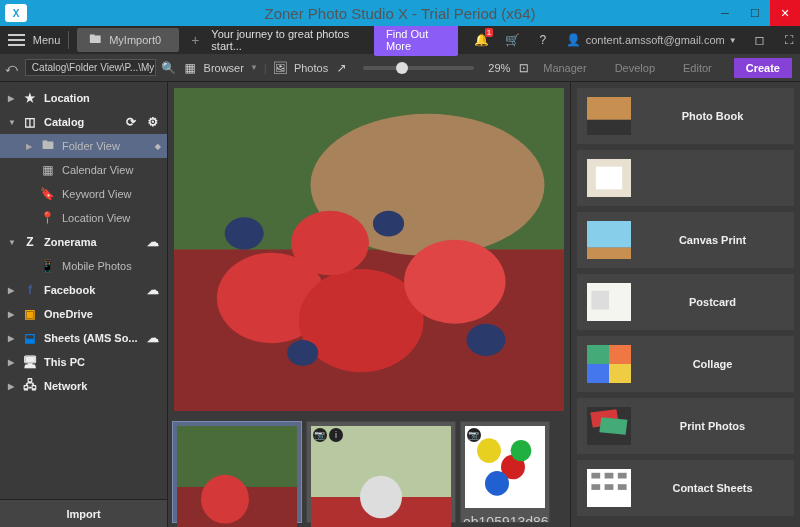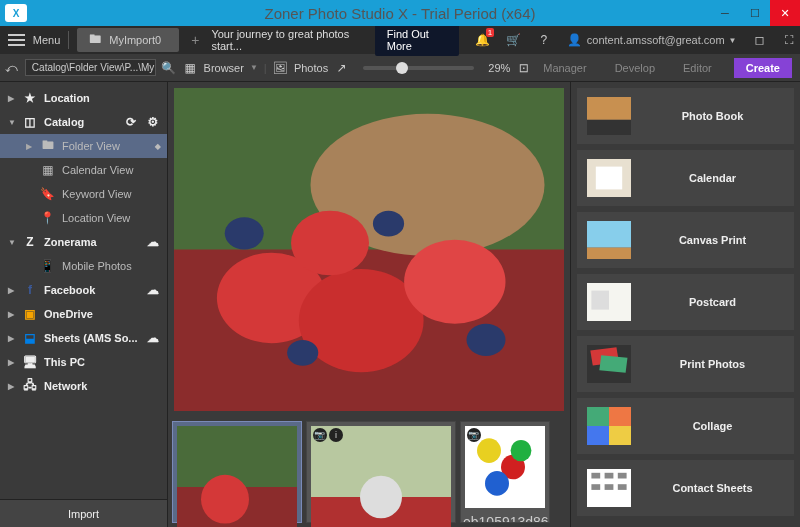--- a/index.html
+++ b/index.html
@@ -10,39 +10,39 @@
 .winctrl{margin-left:auto;display:flex;z-index:1}
 .winbtn{width:30px;height:26px;display:flex;align-items:center;justify-content:center;color:#333;font-size:11px}
 .winbtn.close{background:#e81123;color:#fff}
 .menubar{height:28px;background:#2a2a2a;display:flex;align-items:center;padding:0 4px;gap:4px}
 .hamburger{width:18px;display:flex;flex-direction:column;gap:3px;margin:0 4px}
 .hamburger span{height:2px;background:#ccc}
 .tab{background:#444;padding:4px 18px 4px 10px;border-radius:2px;display:flex;align-items:center;gap:6px}
 .tab.active{background:#555}
 .addtab{color:#888;padding:0 8px;font-size:14px}
 .promo{margin-left:auto;display:flex;align-items:center;gap:16px}
-.promo-btn{background:#0f172a;color:#fff;padding:4px 12px;border-radius:2px}
+.promo-btn{background:#8b5cf6;color:#fff;padding:4px 12px;border-radius:2px}
 .ico{width:16px;height:16px;display:inline-flex;align-items:center;justify-content:center;font-size:12px}
 .user{display:flex;align-items:center;gap:4px;color:#bbb}
 .toolbar{height:28px;background:#3a3a3a;border-bottom:1px solid #222;display:flex;align-items:center;padding:0 4px;gap:6px}
 .path{background:#2e2e2e;border:1px solid #555;padding:2px 6px;width:140px;overflow:hidden;white-space:nowrap;font-size:10px}
 .slider{width:120px;height:4px;background:#555;border-radius:2px;position:relative;margin:0 8px}
 .slider .knob{position:absolute;left:30%;top:-4px;width:12px;height:12px;background:#ddd;border-radius:50%}
 .modebtns{margin-left:auto;display:flex;gap:16px;padding-right:4px}
 .modebtn{color:#888;padding:4px 6px}
 .modebtn.create{background:#8642d6;color:#fff;padding:4px 12px;font-weight:bold}
 .body{display:flex;height:445px}
 .sidebar{width:168px;background:#3a3a3a;border-right:1px solid #222;display:flex;flex-direction:column}
 .tree{flex:1;padding:4px 0;overflow:hidden}
 .node{padding:4px 6px;display:flex;align-items:center;gap:6px;white-space:nowrap}
 .node.l1{padding-left:8px;font-weight:bold;color:#eee}
 .node.l2{padding-left:26px;color:#bbb}
 .node.sel{background:#5a6a88}
 .node .arrow{width:8px;color:#aaa;font-size:8px}
-.importbtn{height:28px;background:#444;border-top:1px solid #222;display:flex;align-items:center;justify-content:center;color:#eee;font-weight:normal}
+.importbtn{height:28px;background:#444;border-top:1px solid #222;display:flex;align-items:center;justify-content:center;color:#eee;font-weight:bold}
 .main{flex:1;background:#3a3a3a;display:flex;flex-direction:column}
 .preview{flex:1;background:#333;margin:6px;position:relative;overflow:hidden}
 .strawb{position:absolute;inset:0}
 .filmstrip{height:110px;display:flex;gap:4px;padding:4px;overflow:hidden}
 .thumb{height:100%;background:#555;position:relative;display:flex;flex-direction:column;border:1px solid #444}
 .thumb.sel{background:#5a6a88;border-color:#7a8ab8}
 .thumb .img{flex:1;background:#333;margin:4px}
 .thumb .cap{text-align:center;padding:2px;font-size:14px;color:#ccc;white-space:nowrap;overflow:hidden}
 .right{width:230px;background:#3a3a3a;border-left:1px solid #222;overflow:hidden}
 .card{height:56px;margin:6px;background:#444;display:flex;align-items:center;gap:10px;padding:0 10px}
@@ -77,21 +77,21 @@
  </div>
  <div class="addtab">+</div>
  <div class="promo">
   <span style="color:#ddd">Your journey to great photos start...</span>
   <div class="promo-btn">Find Out More</div>
   <span class="ico" style="position:relative">🔔<span style="position:absolute;top:-4px;right:-4px;background:#e33;color:#fff;font-size:8px;padding:0 2px;border-radius:2px">1</span></span>
   <span class="ico">🛒</span>
   <span class="ico">?</span>
   <div class="user">
    <span class="ico">👤</span>
-   <span>content.amssoft@great.com</span>
+   <span>content.amssoft@gmail.com</span>
    <span style="font-size:8px">▼</span>
   </div>
   <span class="ico">◻</span>
   <span class="ico">⛶</span>
  </div>
 </div>
 
 <div class="toolbar">
  <span class="ico">⤺</span>
  <div class="path">Catalog\Folder View\P...\MyImport0</div>
@@ -254,52 +254,51 @@
             <rect width="10" height="6" fill="#c89050"></rect>
             <rect y="6" width="10" height="4" fill="#333"></rect>
           </svg></div>
         <div class="lbl">Photo Book</div>
       </div>
       <div class="card">
         <div class="thumbimg"><svg viewBox="0 0 10 10" preserveAspectRatio="none">
             <rect width="10" height="10" fill="#e8e0d0"></rect>
             <rect x="2" y="2" width="6" height="6" fill="#fff"></rect>
           </svg></div>
-        <div class="lbl">Calendar</div>
       </div>
       <div class="card">
         <div class="thumbimg"><svg viewBox="0 0 10 10" preserveAspectRatio="none">
             <rect width="10" height="7" fill="#87ceeb"></rect>
             <rect y="7" width="10" height="3" fill="#c89050"></rect>
           </svg></div>
         <div class="lbl">Canvas Print</div>
       </div>
       <div class="card">
         <div class="thumbimg"><svg viewBox="0 0 10 10" preserveAspectRatio="none">
             <rect width="10" height="10" fill="#f5f5f0"></rect>
             <rect x="1" y="2" width="4" height="5" fill="#ddd"></rect>
           </svg></div>
         <div class="lbl">Postcard</div>
-      </div>
-      <div class="card">
-        <div class="thumbimg"><svg viewBox="0 0 10 10" preserveAspectRatio="none">
-            <rect width="10" height="10" fill="#333"></rect>
-            <rect x="1" y="1" width="6" height="4" fill="#d43838" transform="rotate(-8 4 3)"></rect>
-            <rect x="3" y="3" width="6" height="4" fill="#4a7" transform="rotate(6 6 5)"></rect>
-          </svg></div>
-        <div class="lbl">Print Photos</div>
       </div>
       <div class="card">
         <div class="thumbimg"><svg viewBox="0 0 10 10" preserveAspectRatio="none">
             <rect width="5" height="5" fill="#4a7"></rect>
             <rect x="5" width="5" height="5" fill="#e74"></rect>
             <rect y="5" width="5" height="5" fill="#47e"></rect>
             <rect x="5" y="5" width="5" height="5" fill="#ec4"></rect>
           </svg></div>
         <div class="lbl">Collage</div>
+      </div>
+      <div class="card">
+        <div class="thumbimg"><svg viewBox="0 0 10 10" preserveAspectRatio="none">
+            <rect width="10" height="10" fill="#333"></rect>
+            <rect x="1" y="1" width="6" height="4" fill="#d43838" transform="rotate(-8 4 3)"></rect>
+            <rect x="3" y="3" width="6" height="4" fill="#4a7" transform="rotate(6 6 5)"></rect>
+          </svg></div>
+        <div class="lbl">Print Photos</div>
       </div>
       <div class="card">
         <div class="thumbimg"><svg viewBox="0 0 10 10" preserveAspectRatio="none">
             <rect width="10" height="10" fill="#fff"></rect>
             <rect x="1" y="1" width="2" height="1.5" fill="#888"></rect>
             <rect x="4" y="1" width="2" height="1.5" fill="#888"></rect>
             <rect x="7" y="1" width="2" height="1.5" fill="#888"></rect>
             <rect x="1" y="4" width="2" height="1.5" fill="#888"></rect>
             <rect x="4" y="4" width="2" height="1.5" fill="#888"></rect>
             <rect x="7" y="4" width="2" height="1.5" fill="#888"></rect>

